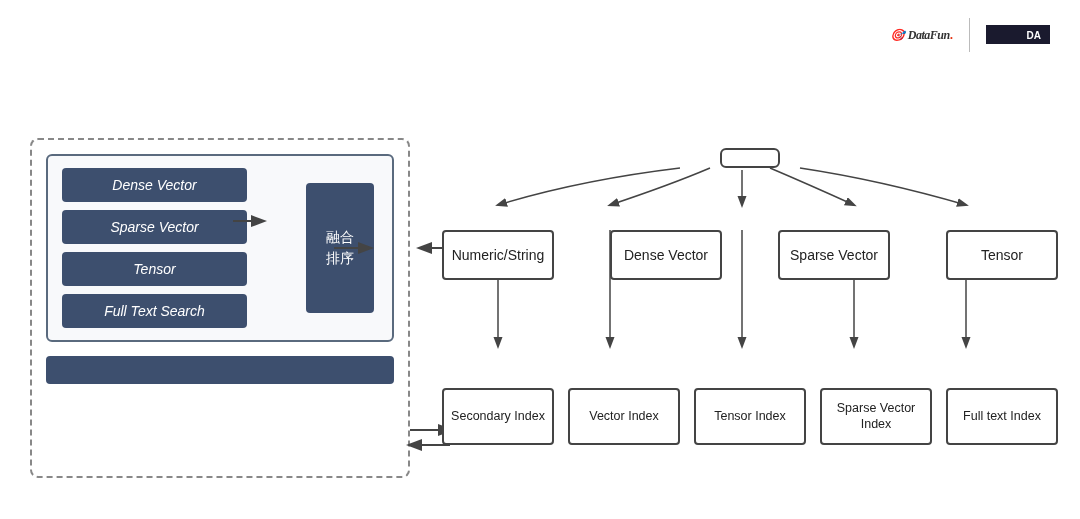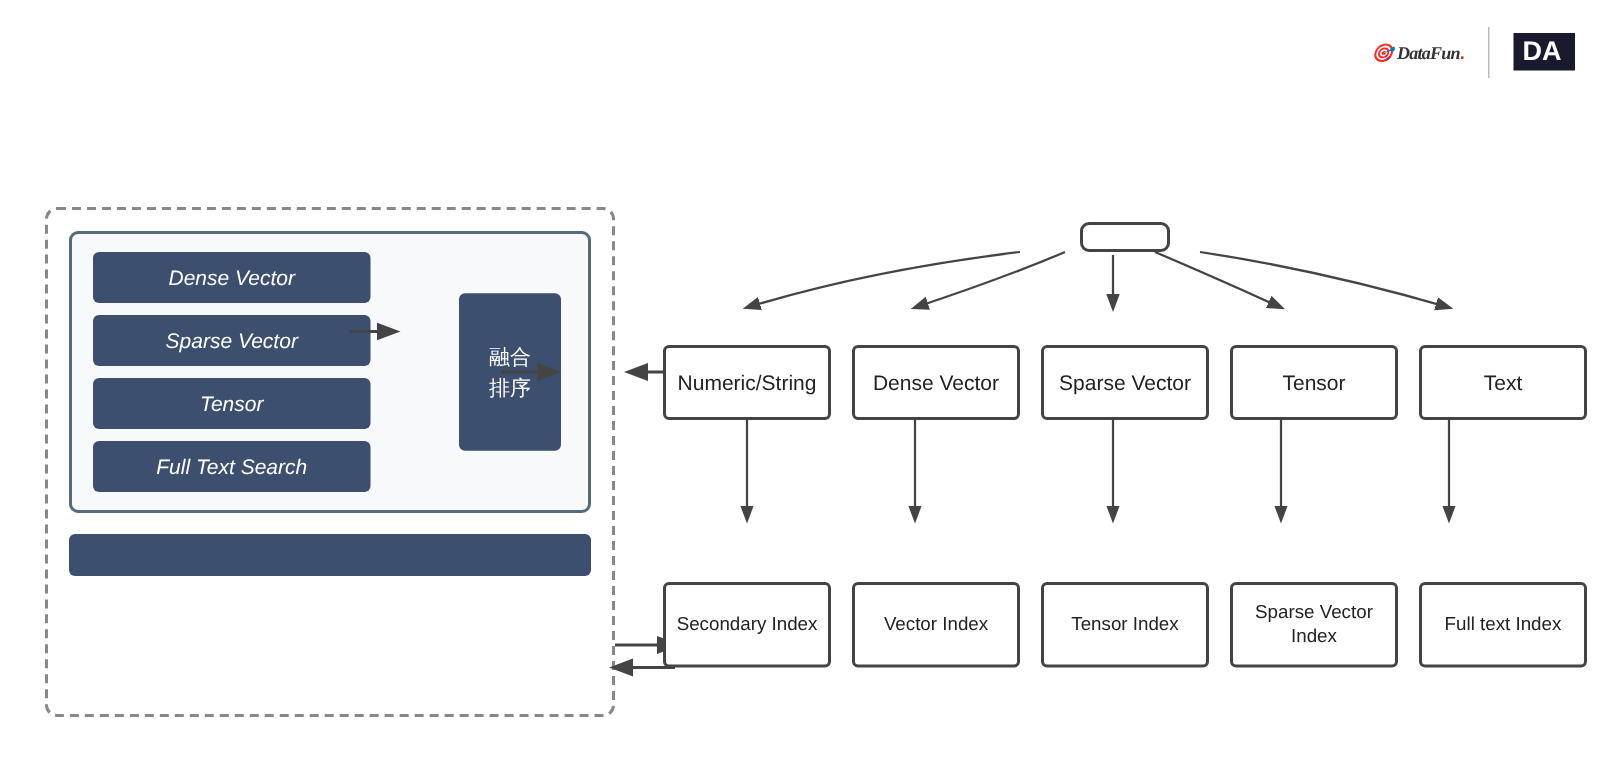--- a/index.html
+++ b/index.html
@@ -106,21 +106,21 @@
     }
 
     .merge-box {
       position: absolute;
       top: 50%;
       right: 18px;
       transform: translateY(-50%);
       background: #3d4f6e;
       color: white;
       width: 68px;
-      height: 105px;
+      height: 130px;
       display: flex;
       align-items: center;
       justify-content: center;
       border-radius: 4px;
       font-size: 14px;
       text-align: center;
       line-height: 1.5;
     }
 
     .recall-label {
@@ -234,21 +234,21 @@
 <body>
 
 <div class="logo-area">
   <div class="logo-datafun">
     <span style="color:#555; font-family:Georgia,serif; font-style:italic;">🎯</span>
     <span style="font-family:Georgia,serif; font-style:italic; color:#333;">DataFun</span><span class="dot">.</span>
   </div>
   <div class="logo-divider"></div>
   <div class="logo-da">
     <div class="logo-da-top">
-      <span style="font-size:18px; letter-spacing:0;">DA</span>
+      <span style="font-size:10px; letter-spacing:0;margin-left:35px;">DA</span>
       <span style="font-size:12px; margin-left:3px;"></span>
     </div>
     <div class="logo-da-bottom"></div>
   </div>
 </div>
 
 <div class="main-title"></div>
 
 <div class="left-diagram">
   <div class="recall-box">
@@ -314,21 +314,20 @@
 
 <div class="right-diagram">
 
   <div class="columnar-store"></div>
 
   <div class="col-types-row">
     <div class="col-type-box">Numeric/String</div>
     <div class="col-type-box">Dense Vector</div>
     <div class="col-type-box">Sparse Vector</div>
     <div class="col-type-box">Tensor</div>
-    <div class="col-type-box">Text</div>
   </div>
 
   <div class="index-row">
     <div class="index-box">Secondary Index</div>
     <div class="index-box">Vector Index</div>
     <div class="index-box">Tensor Index</div>
     <div class="index-box">Sparse Vector Index</div>
     <div class="index-box">Full text Index</div>
   </div>
 

